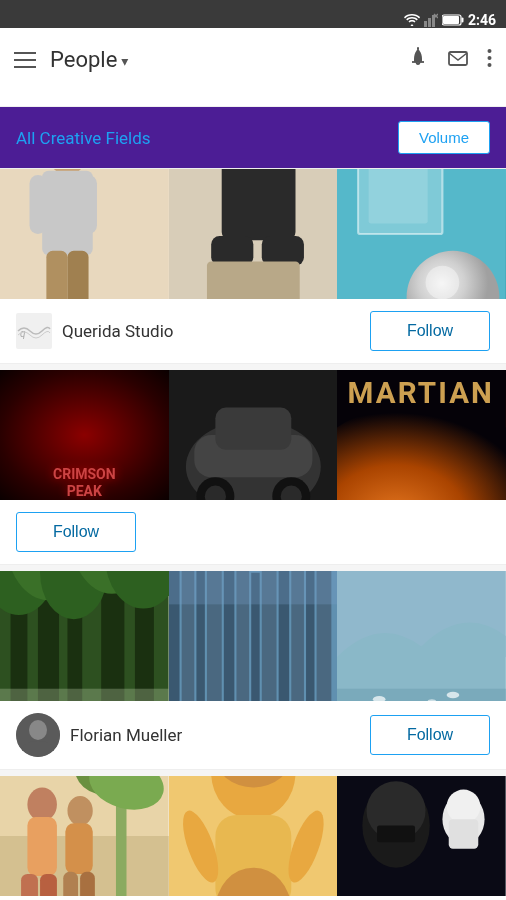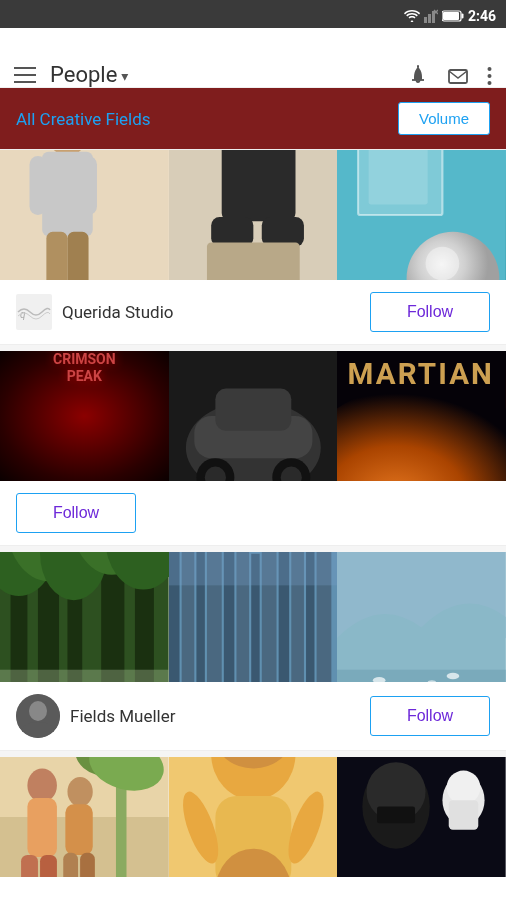--- a/index.html
+++ b/index.html
@@ -9,45 +9,46 @@
       font-family: 'Roboto', Arial, sans-serif;
       background: #fff;
       overflow-x: hidden;
     }
 
     
     .status-bar {
       background: #3a3a3a;
       height: 28px;
       display: flex;
-      align-items: flex-end;
+      align-items: flex-start;
       justify-content: flex-end;
-      padding: 4px 10px;
+      padding: 12px 10px;
       gap: 6px;
     }
     .status-bar .time {
       color: #fff;
       font-size: 14px;
       font-weight: bold;
     }
     .status-icons {
       display: flex;
       align-items: center;
       gap: 4px;
     }
 
     
     .top-bar {
       background: #fff;
       height: 60px;
       display: flex;
-      align-items: flex-end;
+      align-items: flex-start;
       padding: 0 14px;
       justify-content: space-between;
       border-bottom: 1px solid #f0f0f0;
+      margin-top: 19px;
     }
     .top-bar-left {
       display: flex;
       align-items: center;
       gap: 14px;
     }
     .hamburger-icon {
       display: flex;
       flex-direction: column;
       gap: 5px;
@@ -85,21 +86,21 @@
       font-size: 20px;
       background: none;
       border: none;
       display: flex;
       align-items: center;
       justify-content: center;
     }
 
     
     .filter-bar {
-      background: #7f1d1d;
+      background: #4c1d95;
       padding: 14px 16px;
       display: flex;
       align-items: center;
       justify-content: space-between;
       border-bottom: 1px solid #eee;
     }
     .filter-label {
       color: #1da1f2;
       font-size: 17px;
       font-weight: 400;
@@ -149,21 +150,21 @@
       color: #fff;
       font-size: 14px;
     }
     .profile-name {
       font-size: 17px;
       color: #333;
       font-weight: 400;
     }
     .follow-btn {
       border: 1px solid #1da1f2;
-      color: #6d28d9;
+      color: #0369a1;
       background: #fff;
       padding: 10px 32px;
       font-size: 16px;
       border-radius: 3px;
       cursor: pointer;
       min-width: 120px;
       text-align: center;
     }
 
     
@@ -209,21 +210,21 @@
       text-align: center;
       letter-spacing: 1px;
     }
 
     
     .crimson-overlay {
       width: 100%;
       height: 100%;
       background: radial-gradient(ellipse at center, #8b0000 0%, #2a0000 70%, #0a0000 100%);
       display: flex;
-      align-items: flex-start;
+      align-items: flex-end;
       justify-content: center;
     }
     .crimson-text {
       color: #cc4444;
       font-size: 14px;
       font-weight: bold;
       text-align: center;
       line-height: 1.2;
       text-shadow: 0 0 10px rgba(255,0,0,0.5);
     }
@@ -532,21 +533,21 @@
       <div class="avatar-florian">
         <div class="avatar-florian-inner">
           <svg width="44" height="44" viewBox="0 0 44 44">
 
             <rect width="44" height="44" rx="22" fill="#5a5a5a"></rect>
             <ellipse cx="22" cy="17" rx="9" ry="10" fill="#888"></ellipse>
             <path d="M6 38 Q6 28 22 28 Q38 28 38 38" fill="#5a5a5a"></path>
           </svg>
         </div>
       </div>
-      <span class="profile-name">Fields Mueller</span>
+      <span class="profile-name">Florian Mueller</span>
     </div>
     <button class="follow-btn">Follow</button>
   </div>
 </div>
 
 <div class="top-spacer"></div>
 
 <div class="profile-images-grid" style="height:120px;">
 
   <div style="overflow:hidden;">

